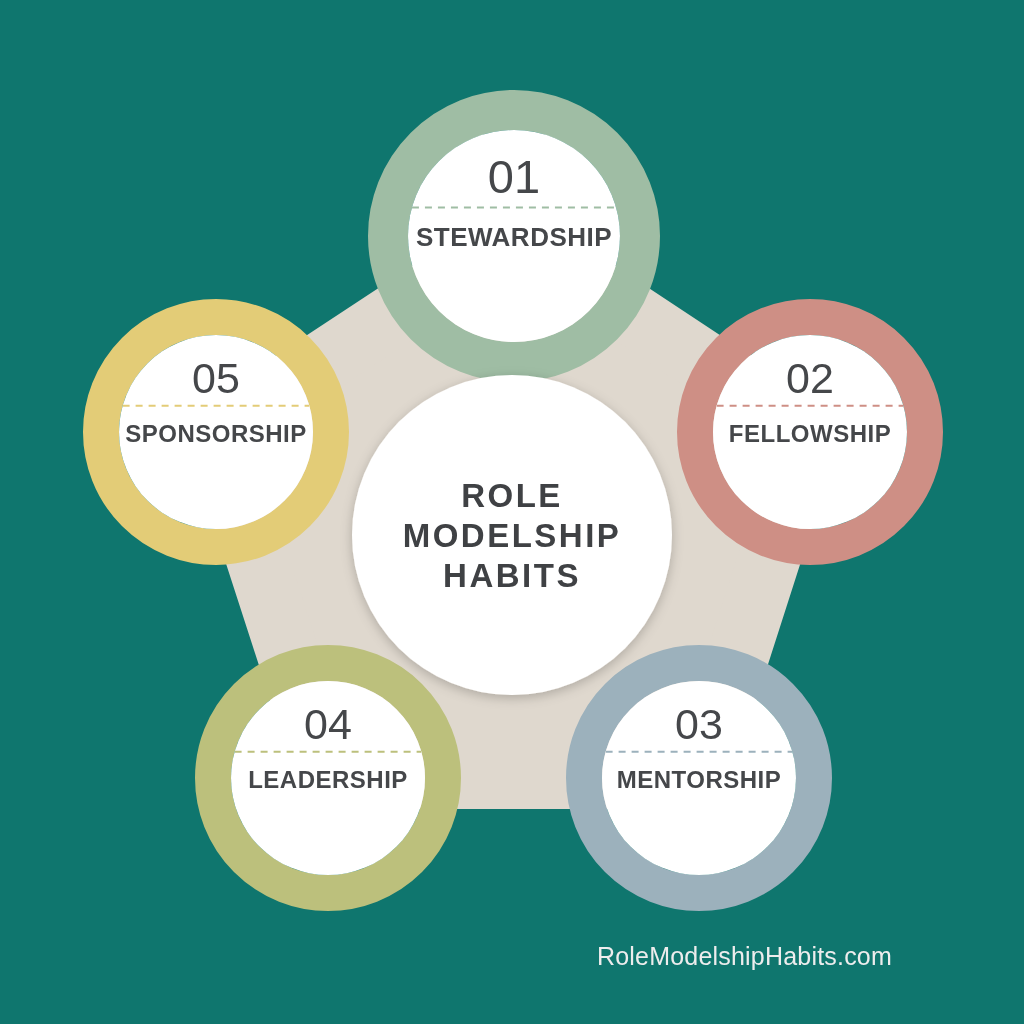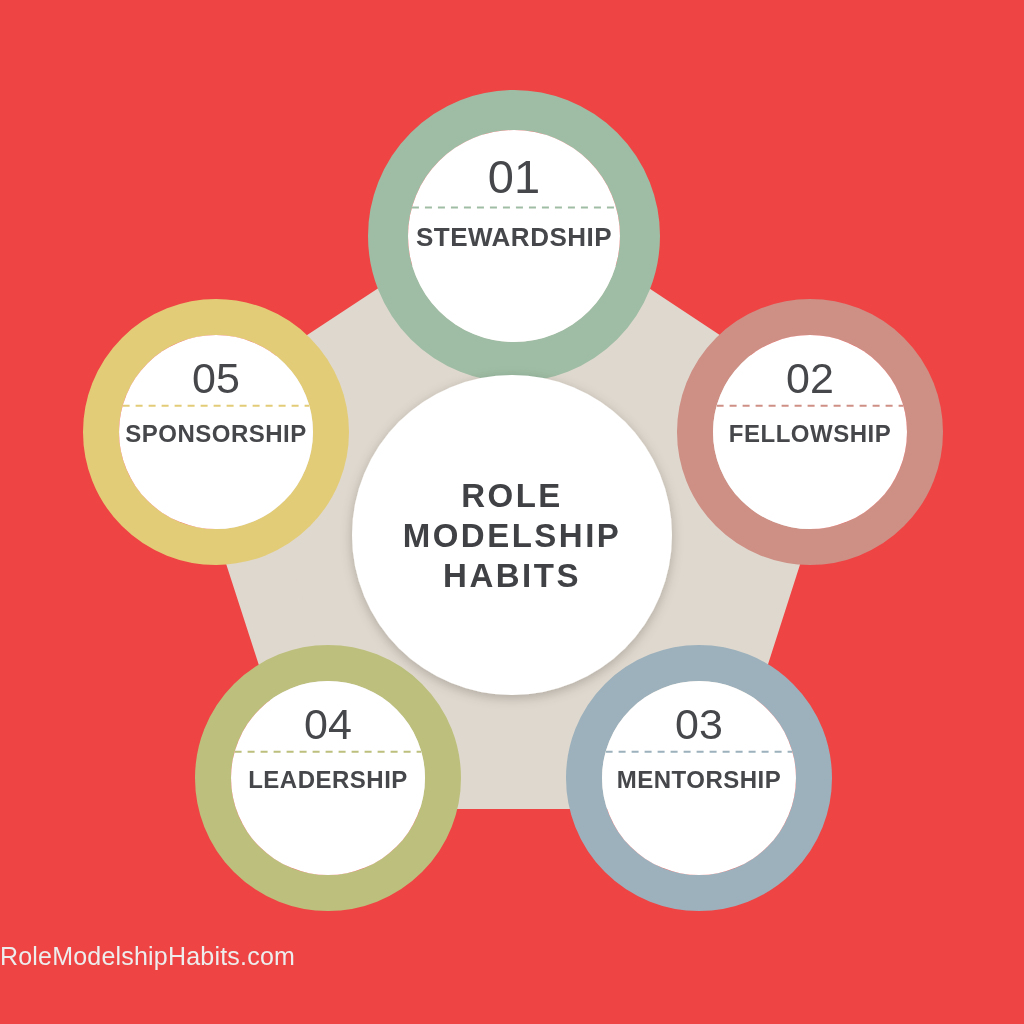--- a/index.html
+++ b/index.html
@@ -5,21 +5,21 @@
   * { margin:0; padding:0; box-sizing:border-box; }
   html, body {
     width:1024px; height:1024px;
     background:#000000;
     font-family:"Liberation Sans", sans-serif;
     overflow:hidden;
   }
   #stage {
     position:relative;
     width:1024px; height:1024px;
-    background:#ef4444;
+    background:#0f766e;
   }
   #diagram {
     position:absolute;
     left:0; top:0;
     width:1024px; height:1024px;
     display:block;
   }
   .num-text {
     font-family:"Liberation Sans", sans-serif;
     font-weight:400;
@@ -38,21 +38,21 @@
     font-weight:bold;
     fill:#3f4144;
     text-anchor:middle;
     letter-spacing:2.5px;
   }
   #footer {
     position:absolute;
     left:0;
     top:938px;
     width:892px;
-    text-align:left;
+    text-align:right;
     color:#f2f2f2;
   }
   #footer .line {
     font-family:"Liberation Sans", sans-serif;
     font-size:25px;
     line-height:36px;
     font-weight:400;
     letter-spacing:0.2px;
     color:#ededed;
   }

